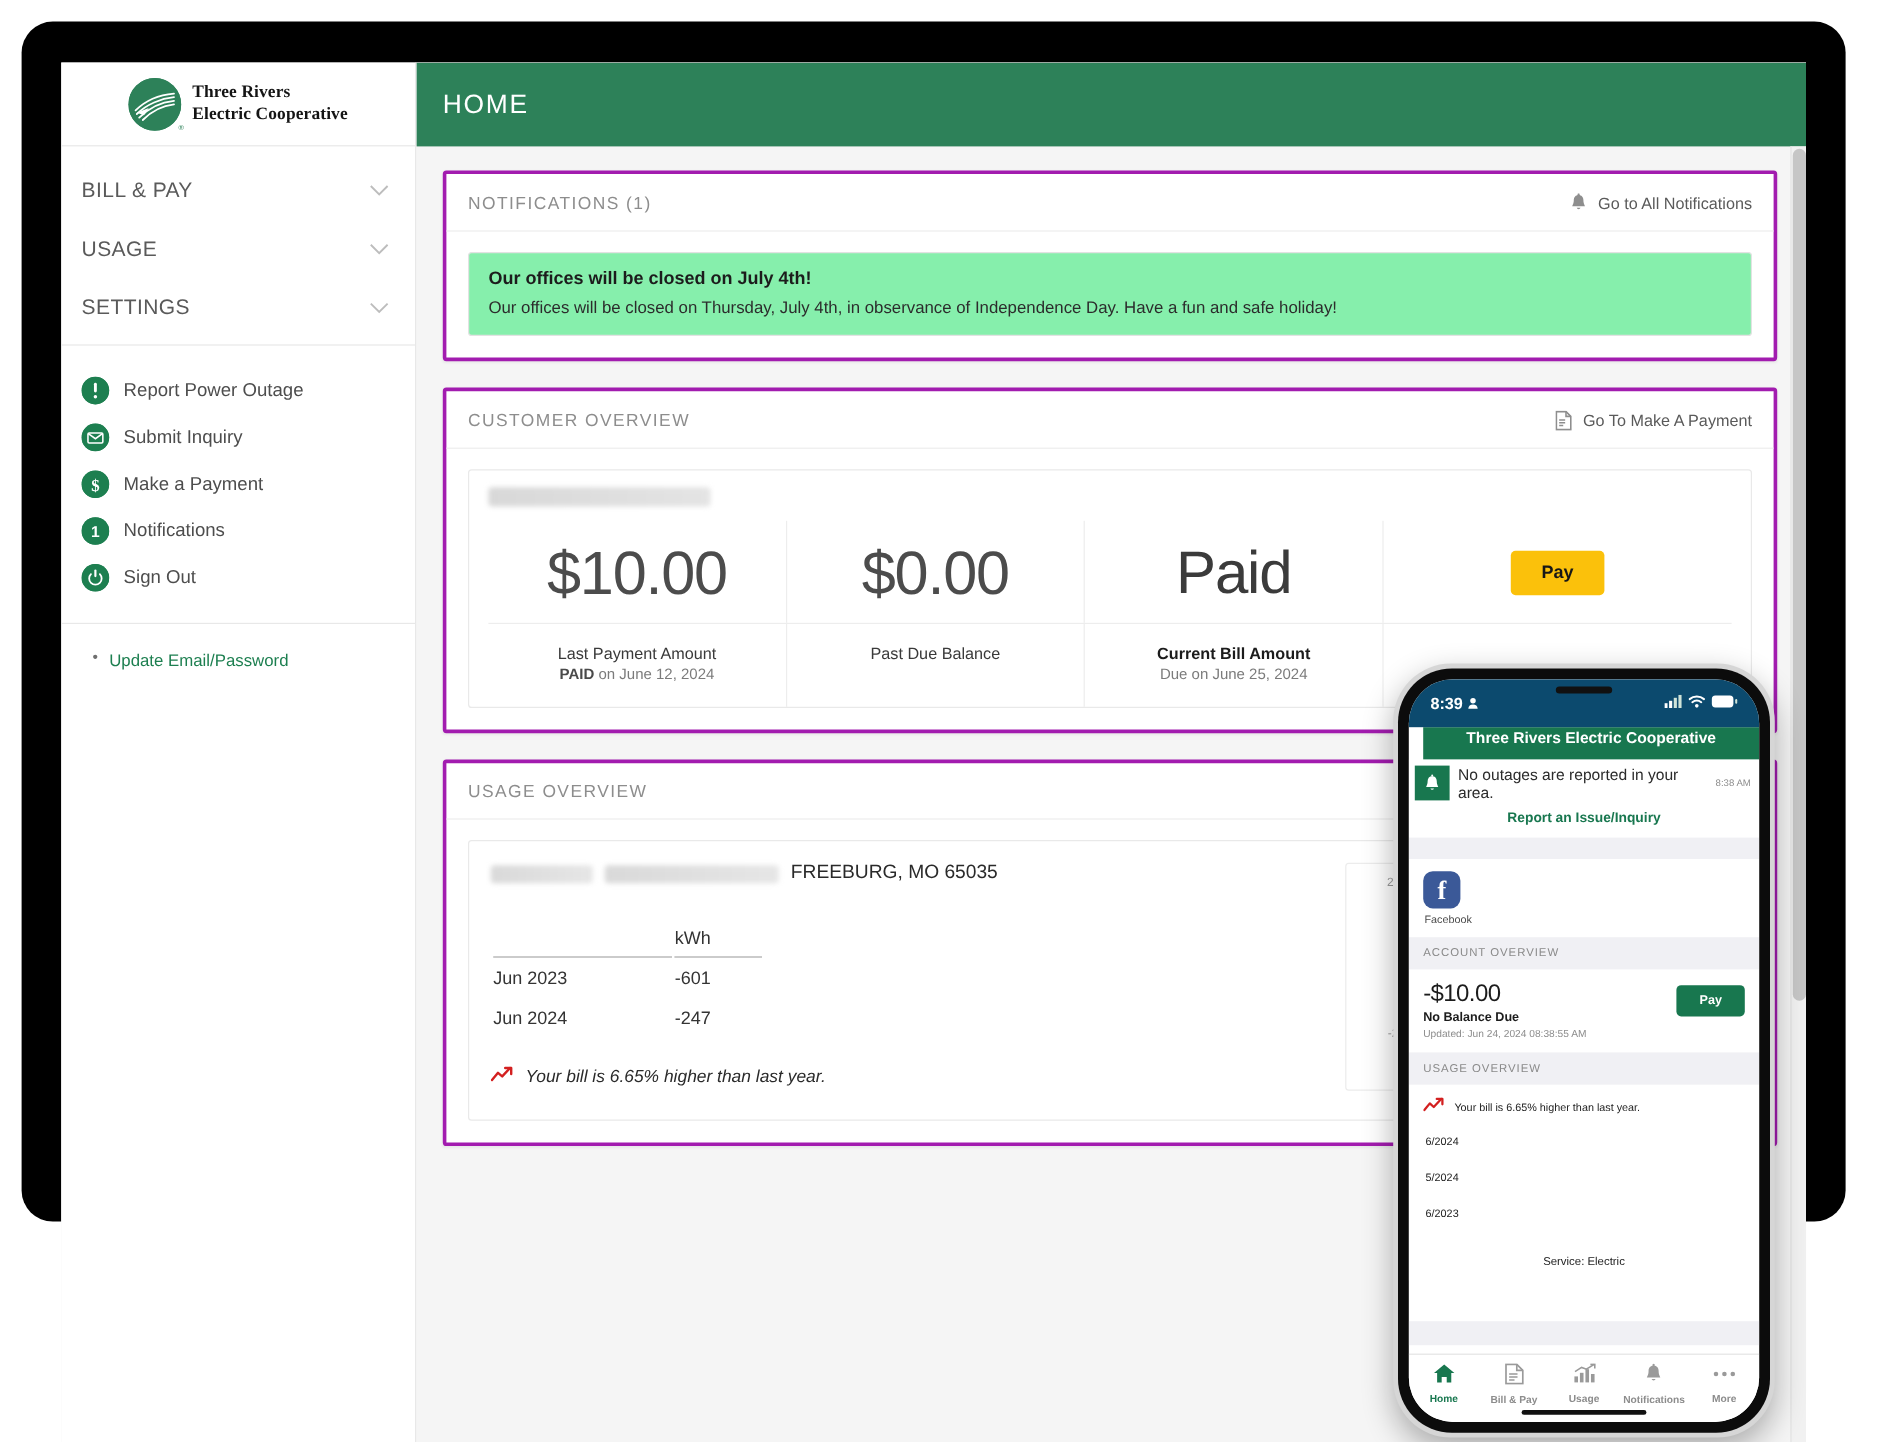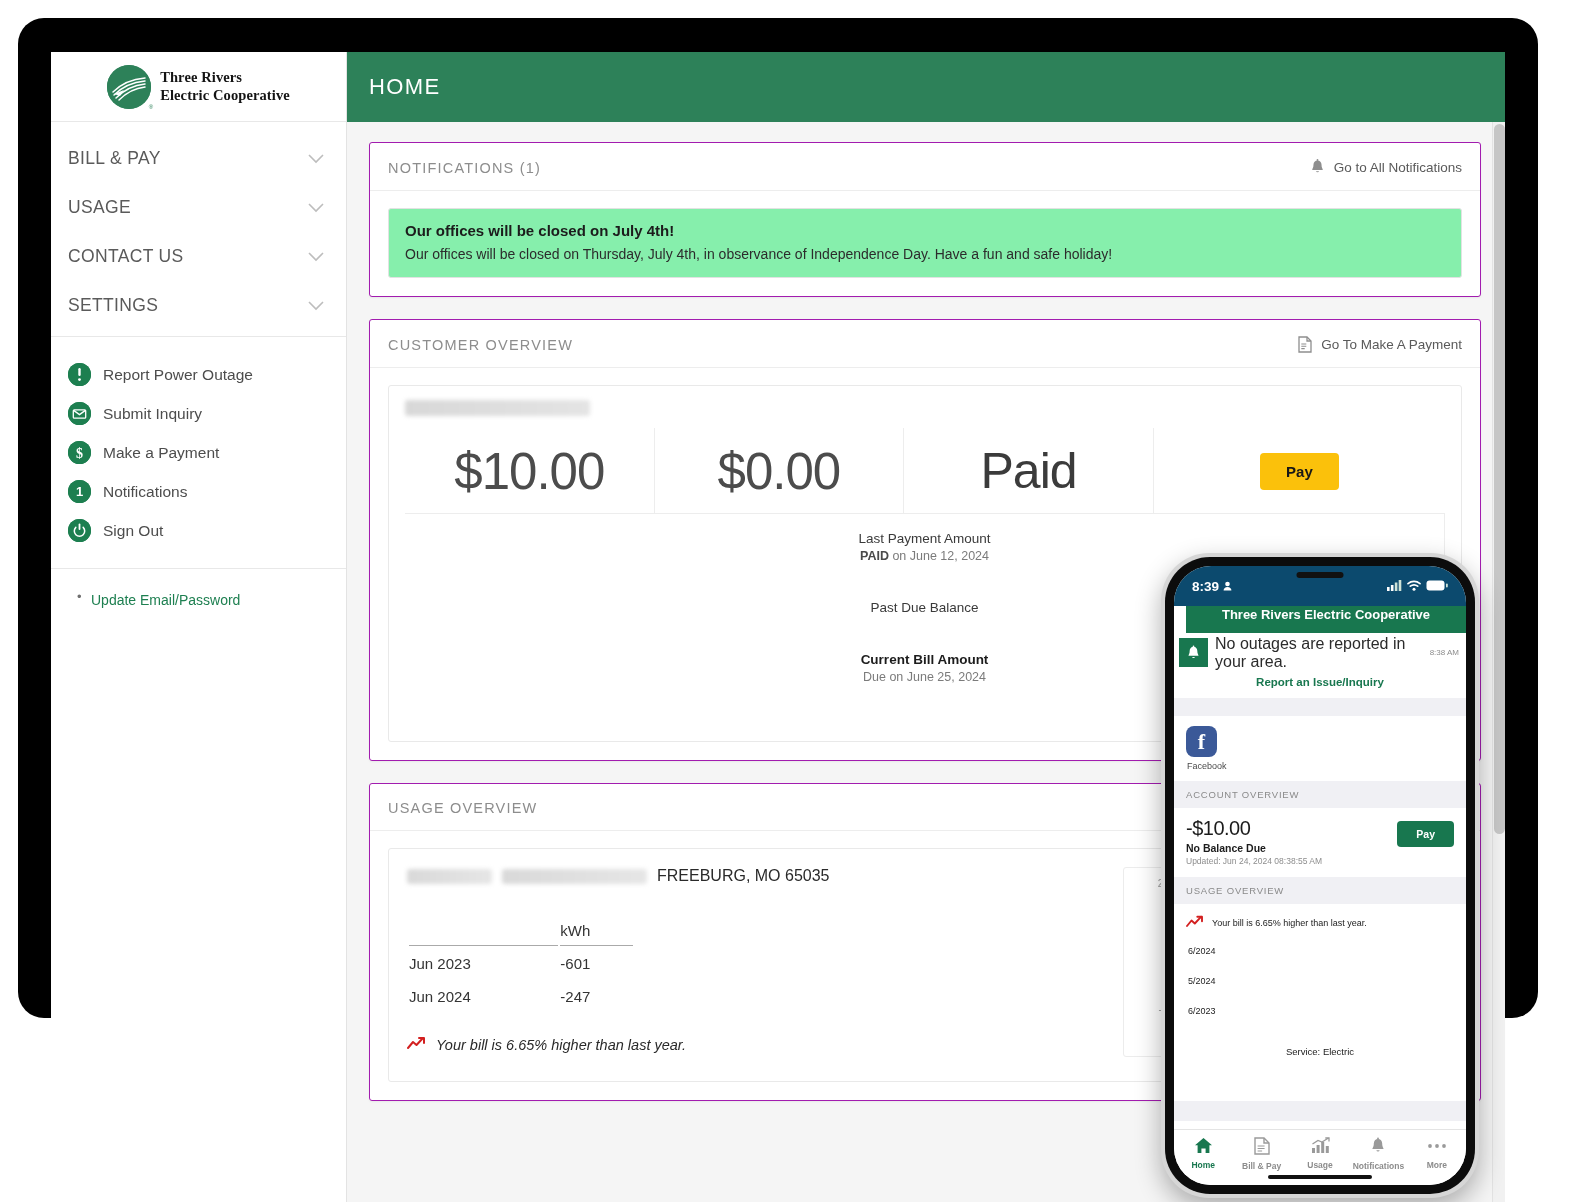--- a/index.html
+++ b/index.html
@@ -118,21 +118,21 @@
     height: 70px; background: #2d8159; display: flex; align-items: center;
     padding-left: 22px;
   }
   .topbar .title {
     color: #ffffff; font-size: 22px; letter-spacing: 1.4px;
   }
   .content { padding: 20px 24px 0 22px; }
 
   .card {
     background: #ffffff;
-    border: 1px solid #a21caf;
+    border: 3px solid #a21caf;
     border-radius: 3px;
     margin-bottom: 22px;
     box-shadow: 0 1px 2px rgba(0,0,0,.05);
   }
   .card-head {
     display: flex; align-items: center; justify-content: space-between;
     padding: 16px 18px 14px 18px;
     border-bottom: 1px solid #ededed;
   }
   .card-head .ttl {
@@ -162,21 +162,21 @@
     border-right: 1px solid #ededed;
   }
   .co-col.pay-col { border-right: none; flex: 0 0 28%; display:flex; align-items:center; justify-content:center; }
   .co-amount { font-size: 51px; color: #4c4c4c; font-weight: 300; letter-spacing: -1px; }
   .co-amount.paid { font-size: 50px; color: #3b3b3b; }
   .pay-btn {
     background: #fbc10b; color: #171717; border: none;
     font-size: 15px; font-weight: bold; padding: 10px 26px;
     border-radius: 4px; cursor: pointer;
   }
-  .co-labels { display: flex; border-top: 1px solid #ededed; flex-direction: column; }
+  .co-labels { display: flex; border-top: 1px solid #ededed; }
   .co-lcol { flex: 1; text-align: center; padding: 17px 0 20px 0; border-right: 1px solid #ededed; }
   .co-lcol:last-child { border-right: none; }
   .co-lcol.spacer { flex: 0 0 28%; }
   .co-l1 { font-size: 13.5px; color: #3a3a3a; }
   .co-l1.bold { font-weight: bold; color:#1c1c1c; }
   .co-l2 { font-size: 12.5px; color: #7b7b7b; margin-top: 3px; }
   .co-l2 b { color:#4a4a4a; }
 
   
   .uo-box { border: 1px solid #e9e9e9; border-radius: 3px; padding: 18px 18px 24px 18px; display:flex; }
@@ -234,21 +234,21 @@
   .ph-sigs { margin-left: auto; display: flex; align-items: center; gap: 5px; }
   .ph-title-bar {
     background: #18774f; color: #fff; text-align: center;
     font-size: 13px; font-weight: bold; padding: 1px 0 11px 0; margin-left: 12px;
   }
   .ph-alert { display: flex; align-items: center; background: #fff; }
   .ph-bell {
     width: 29px; height: 29px; background: #18774f; margin: 5px 7px 5px 5px;
     display: flex; align-items: center; justify-content: center; flex:0 0 29px;
   }
-  .ph-alert .t { font-size: 16px; color: #2b2b2b; flex: 1; }
+  .ph-alert .t { font-size: 13px; color: #2b2b2b; flex: 1; }
   .ph-alert .ts { font-size: 8px; color: #8d8d8d; padding-right: 7px; }
   .ph-report { text-align: center; color: #18774f; font-size: 11.5px; font-weight: bold; padding: 4px 0 10px 0; background:#fff; cursor:pointer;}
   .ph-sep { height: 18px; background: #f0f0f4; }
   .ph-fb { background: #fff; padding: 10px 0 10px 12px; }
   .fb-icon {
     width: 31px; height: 31px; border-radius: 8px; background: #3b5998;
     color: #fff; font-family: "Liberation Serif", serif; font-weight: bold;
     font-size: 22px; display:flex; align-items:center; justify-content:center;
     line-height: 1;
   }
@@ -319,28 +319,20 @@
         <div class="nav-row">
           <span class="lbl">BILL &amp; PAY</span>
           <span class="chev">
             <svg width="16" height="10" viewBox="0 0 16 10">
                 <path d="M1 1 L8 8 L15 1" stroke="#bdbdbd" stroke-width="1.6" fill="none"></path>
               </svg>
           </span>
         </div>
         <div class="nav-row">
           <span class="lbl">USAGE</span>
-          <span class="chev">
-            <svg width="16" height="10" viewBox="0 0 16 10">
-                <path d="M1 1 L8 8 L15 1" stroke="#bdbdbd" stroke-width="1.6" fill="none"></path>
-              </svg>
-          </span>
-        </div>
-        <div class="nav-row">
-          <span class="lbl">CONTACT US</span>
           <span class="chev">
             <svg width="16" height="10" viewBox="0 0 16 10">
                 <path d="M1 1 L8 8 L15 1" stroke="#bdbdbd" stroke-width="1.6" fill="none"></path>
               </svg>
           </span>
         </div>
         <div class="nav-row">
           <span class="lbl">SETTINGS</span>
           <span class="chev">
             <svg width="16" height="10" viewBox="0 0 16 10">

